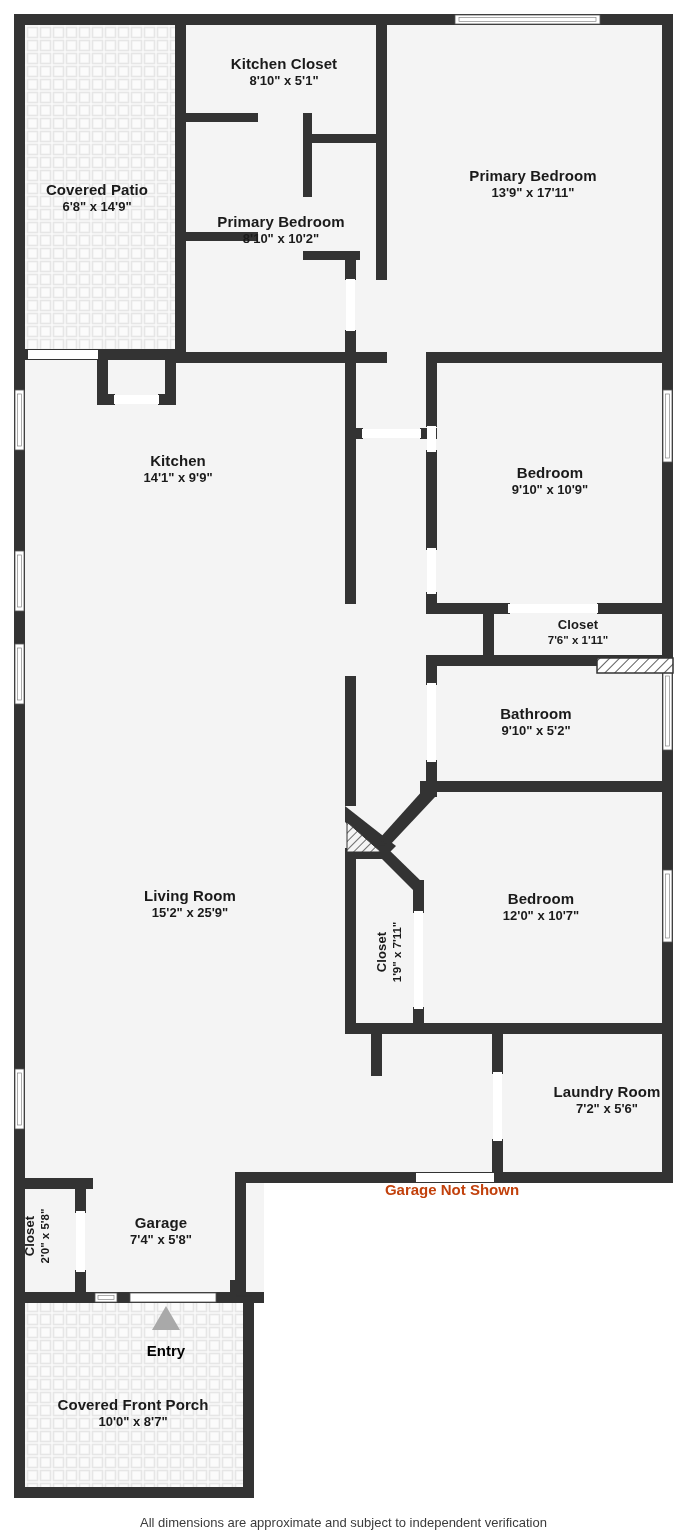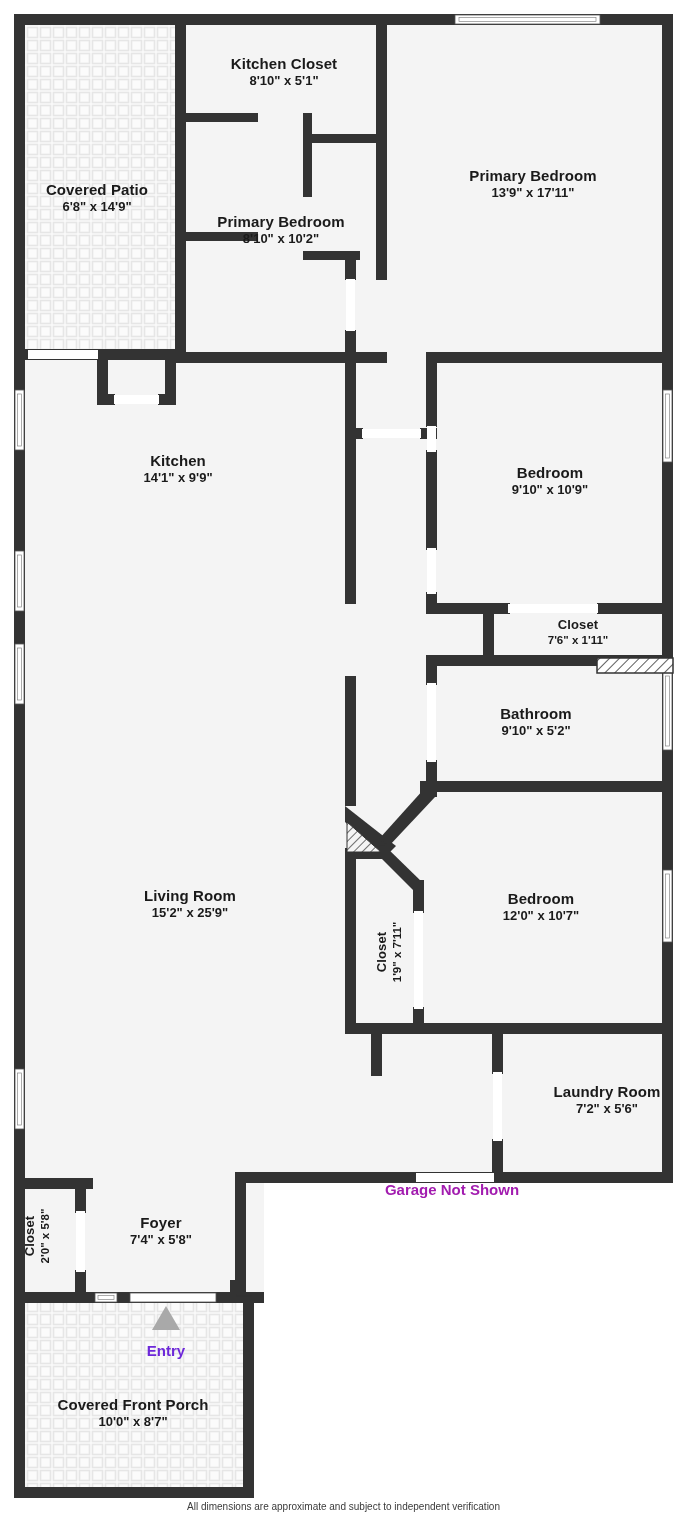--- a/index.html
+++ b/index.html
@@ -47,39 +47,39 @@
   }
   .room-label.vertical {
     transform: translate(-50%, -50%) rotate(-90deg);
   }
   .room-label.small .rname { font-size: 13px; }
   .room-label.small .rdim { font-size: 11.5px; }
   .note-label {
     position: absolute;
     font-size: 15px;
     font-weight: bold;
-    color: #a21caf;
+    color: #c2410c;
     transform: translate(-50%, -50%);
     white-space: nowrap;
   }
   .entry-label {
     position: absolute;
     font-size: 15px;
     font-weight: bold;
-    color: #6d28d9;
+    color: #000000;
     transform: translate(-50%, -50%);
     white-space: nowrap;
   }
   .footer-note {
     position: absolute;
     left: 0;
     right: 0;
-    bottom: 24px;
+    bottom: 6px;
     text-align: center;
-    font-size: 10px;
+    font-size: 13px;
     color: #3b3b3b;
     font-family: "Liberation Sans", sans-serif;
   }
 </style>
 </head>
 <body>
 
 <div id="plan-root">
 
   <svg id="floorplan" viewBox="0 0 687 1536">
@@ -327,21 +327,21 @@
     <div class="rname">Closet</div>
     <div class="rdim">1'9" x 7'11"</div>
   </div>
 
   <div class="room-label" style="left:583px; top:1100px;margin-left:24px;">
     <div class="rname">Laundry Room</div>
     <div class="rdim">7'2" x 5'6"</div>
   </div>
 
   <div class="room-label" style="left:161px; top:1231px;">
-    <div class="rname">Foyer</div>
+    <div class="rname">Garage</div>
     <div class="rdim">7'4" x 5'8"</div>
   </div>
 
   <div class="room-label vertical small" style="left:38px; top:1236px;">
     <div class="rname">Closet</div>
     <div class="rdim">2'0" x 5'8"</div>
   </div>
 
   <div class="room-label" style="left:133px; top:1413px;">
     <div class="rname">Covered Front Porch</div>

